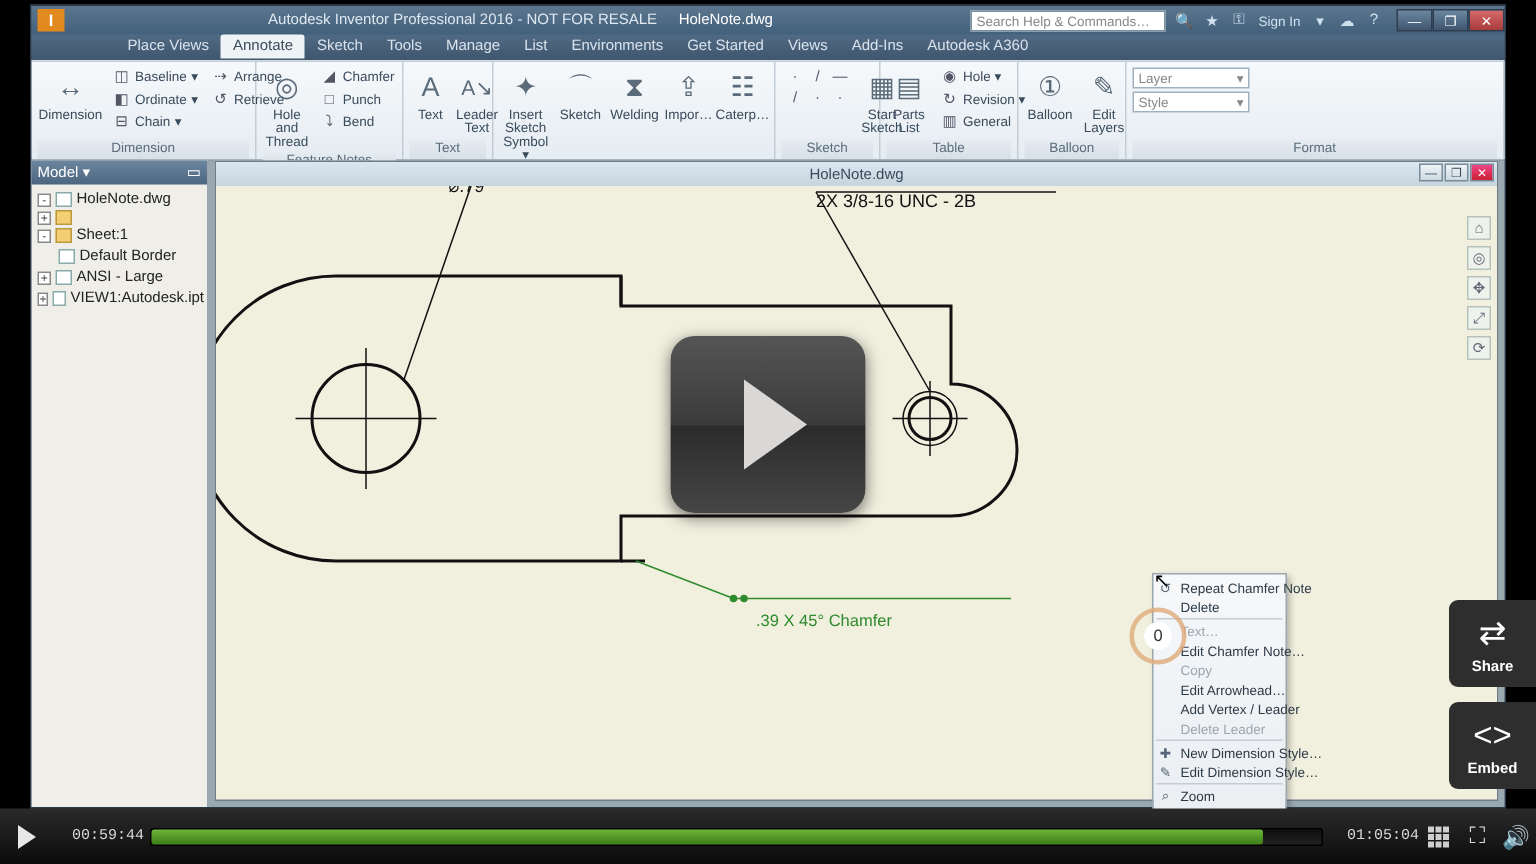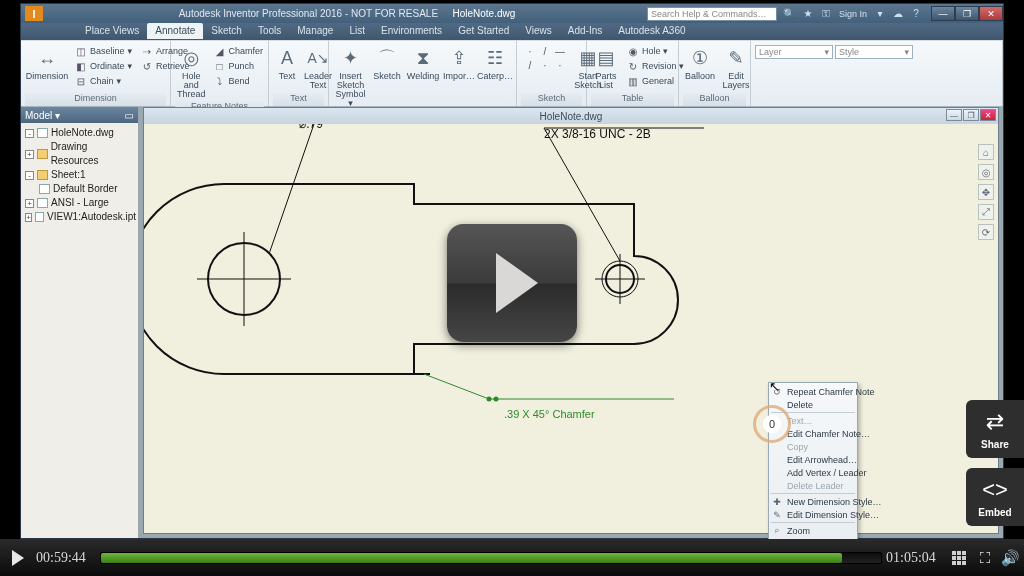--- a/index.html
+++ b/index.html
@@ -25,21 +25,21 @@
   .ribbon{height:66px;background:linear-gradient(#f6f9fb,#e5ecf2);border-bottom:1px solid #a6b4c0;display:flex;font-size:9px;color:#3a4b5c}
   .rgroup{border-right:1px solid #c3cdd6;display:flex;flex-direction:column;padding:2px 4px 0}
   .rgroup .body{flex:1;display:flex;align-items:flex-start;gap:3px}
   .rgroup .glabel{height:13px;text-align:center;font-size:9px;color:#5b6b7a;background:linear-gradient(#e5ecf2,#d7e0e7)}
   .rbtn-lg{width:44px;display:flex;flex-direction:column;align-items:center;gap:1px;padding:2px}
   .rbtn-lg .ic{width:28px;height:26px;display:flex;align-items:center;justify-content:center;font-size:18px;color:#5b6b7a}
   .rbtn-lg .lb{font-size:9px;text-align:center;line-height:1}
   .mini-col{display:flex;flex-direction:column;gap:1px;padding-top:1px}
   .mini{height:14px;display:flex;align-items:center;gap:3px;padding:0 3px;font-size:9px;white-space:nowrap}
   .mini .mi{width:12px;height:12px;display:flex;align-items:center;justify-content:center;font-size:10px;color:#556}
-  .fmt-col{display:flex;flex-direction:row;gap:2px;padding-top:2px}
+  .fmt-col{display:flex;flex-direction:column;gap:2px;padding-top:2px}
   .fmt-sel{width:78px;height:14px;background:#fff;border:1px solid #9fb0bf;font-size:9px;padding:0 3px;display:flex;align-items:center;justify-content:space-between;color:#888}
   
   .workrow{position:absolute;left:0;top:103px;right:0;bottom:0;display:flex}
   
   .browser{width:118px;background:#efeee8;border-right:1px solid #9aa5ad;display:flex;flex-direction:column;font-size:10px;color:#222}
   .browser .bhead{height:16px;background:linear-gradient(#6d86a0,#4c6680);color:#fff;display:flex;align-items:center;padding:0 4px;font-size:10px;justify-content:space-between}
   .browser .btree{padding:3px 2px;line-height:14px}
   .browser .node{display:flex;align-items:center;gap:3px;padding-left:2px}
   .browser .exp{width:9px;height:9px;border:1px solid #888;font-size:8px;line-height:7px;text-align:center;color:#444;background:#fff}
   .browser .fico{width:11px;height:10px;background:#f3cf72;border:1px solid #bb9a3e}
@@ -71,21 +71,21 @@
   .play{position:absolute;left:447px;top:224px;width:130px;height:118px;border-radius:16px;background:linear-gradient(#565555,#3c3b3b 50%,#2c2b2b 51%,#474646);box-shadow:0 3px 10px rgba(0,0,0,.5);display:flex;align-items:center;justify-content:center}
   .play .tri{width:0;height:0;border-left:42px solid #d9d8d7;border-top:30px solid transparent;border-bottom:30px solid transparent;margin-left:10px}
   
   .badge{position:absolute;right:0;width:58px;height:58px;background:#2e2e2e;border-radius:6px 0 0 6px;display:flex;flex-direction:column;align-items:center;justify-content:center;color:#fff;font-size:10px;font-weight:bold;gap:4px}
   .badge.share{top:400px}.badge.embed{top:468px}
   .badge .bic{font-size:22px;font-weight:normal}
   
   .controls{position:absolute;left:0;bottom:0;width:1024px;height:37px;background:linear-gradient(#2a2a2a,#0b0b0b);display:flex;align-items:center;color:#cfcfcf;font-size:11px}
   .controls .pbtn{width:36px;height:37px;display:flex;align-items:center;justify-content:center}
   .controls .pbtn .ptri{width:0;height:0;border-left:12px solid #e7e7e7;border-top:8px solid transparent;border-bottom:8px solid transparent}
-  .controls .time{width:60px;text-align:left;font-family:Liberation Serif, serif;font-size:14px;color:#d8d8d8}
+  .controls .time{width:60px;text-align:right;font-family:Liberation Mono, monospace;font-size:10px;color:#d8d8d8}
   .controls .bar{flex:1;height:12px;background:linear-gradient(#0d0d0d,#222);border:1px solid #000;border-radius:2px;position:relative;margin:0 4px}
   .controls .bar .fill{position:absolute;left:0;top:0;bottom:0;width:95%;background:linear-gradient(#6db53a,#3d7d18);border-radius:2px}
   .controls .rico{width:26px;height:37px;display:flex;align-items:center;justify-content:center;font-size:15px;color:#dcdcdc}
   .controls .grid4{display:grid;grid-template-columns:4px 4px 4px;grid-template-rows:4px 4px 4px;gap:1px}
   .controls .grid4 span{background:#cfcfcf}
 </style>
 </head>
 <body>
 
 <div class="video-wrap">
@@ -283,40 +283,40 @@
             <div class="fmt-sel">
                 <span>Layer</span>
                 <span>▾</span>
               </div>
             <div class="fmt-sel">
                 <span>Style</span>
                 <span>▾</span>
               </div>
           </div>
         </div>
+        <div class="glabel">Format</div>
       </div>
     </div>
 
     <div class="workrow">
 
       <div class="browser">
         <div class="bhead">
             <span>Model ▾</span>
             <span>▭</span>
           </div>
         <div class="btree" id="btree">
             <div class="node ind0">
               <span class="exp">-</span>
               <span class="pico"></span>
               <span>HoleNote.dwg</span>
             </div>
             <div class="node ind1">
               <span class="exp">+</span>
               <span class="fico"></span>
-              <span>Drawing Resources</span>
             </div>
             <div class="node ind1">
               <span class="exp">-</span>
               <span class="fico"></span>
               <span>Sheet:1</span>
             </div>
             <div class="node ind2">
               <span style="width: 11px;"></span>
               <span class="pico"></span>
               <span>Default Border</span>

